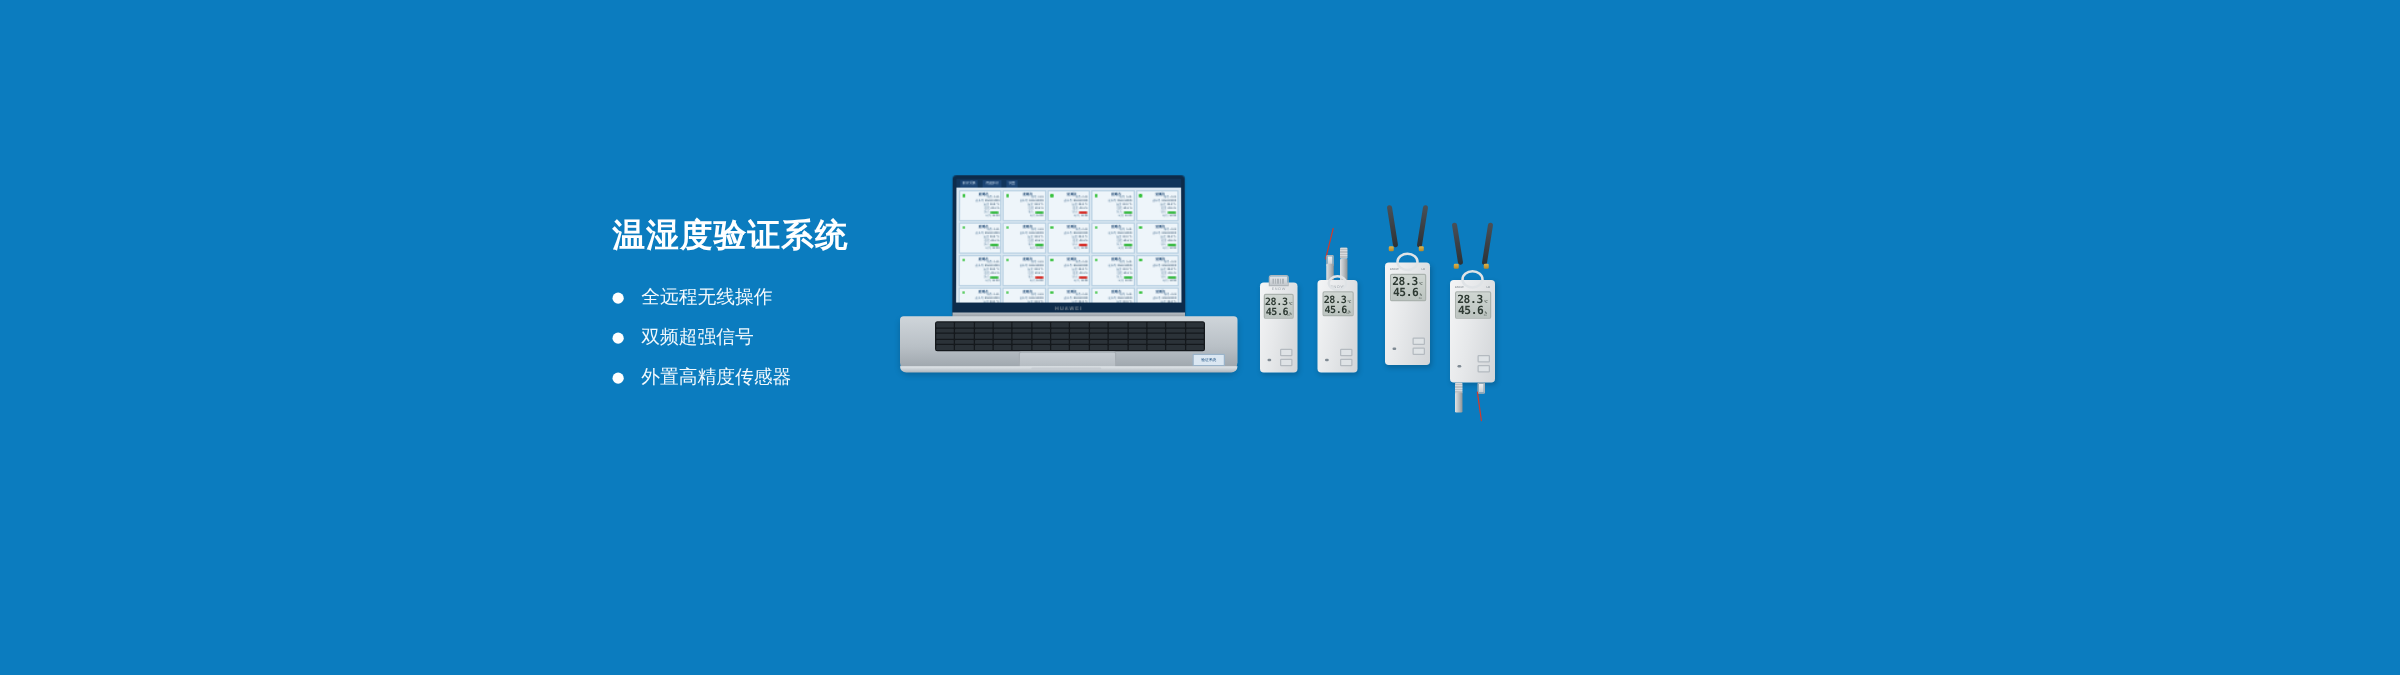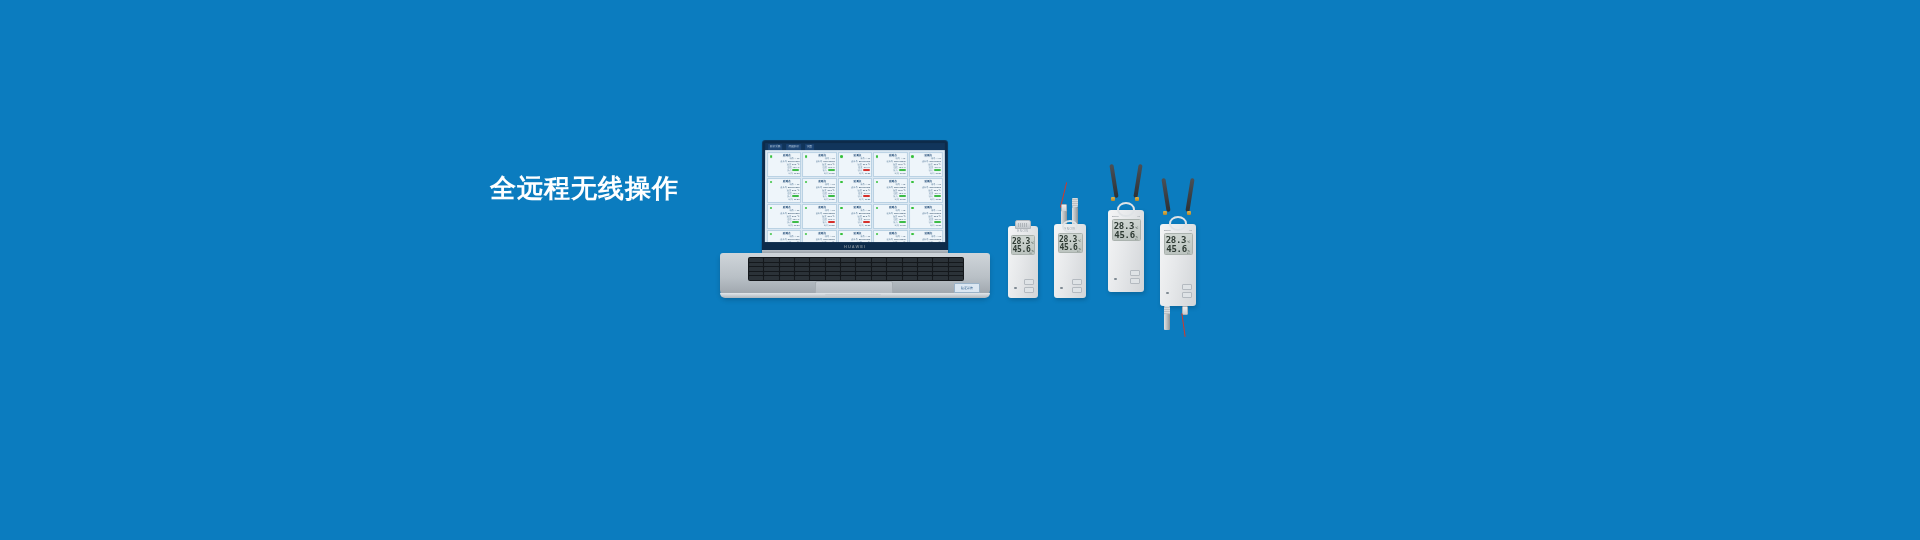--- a/index.html
+++ b/index.html
@@ -136,21 +136,35 @@
   .probe-cap{position:absolute;width:6px;height:9px;background:repeating-linear-gradient(0deg,#d7dadd 0 1px,#bcc0c3 1px 2px);border-radius:1px;}
   .wire{position:absolute;width:1.4px;background:#d13a2c;border-radius:1px;}
   .connector{position:absolute;width:4px;height:7px;background:linear-gradient(#eceff1,#c9cdd1);border-radius:1px;border:0.4px solid #adb2b7;}
 </style>
 </head>
 <body>
 
 <div class="banner">
 
   <div class="copy">
-    <h1 class="title">全远程无线操作</h1>
+    <h1 class="title">温湿度验证系统</h1>
+    <ul class="bullets">
+      <li class="bullet">
+        <span class="dot"></span>
+        <span class="bullet-label">全远程无线操作</span>
+      </li>
+      <li class="bullet">
+        <span class="dot"></span>
+        <span class="bullet-label">双频超强信号</span>
+      </li>
+      <li class="bullet">
+        <span class="dot"></span>
+        <span class="bullet-label">外置高精度传感器</span>
+      </li>
+    </ul>
   </div>
 
   <div class="laptop">
 
     <div class="lid">
       <div class="lid-inner">
         <div class="app">
 
           <div class="app-menu">
             <span class="menu-item">数据采集</span>

